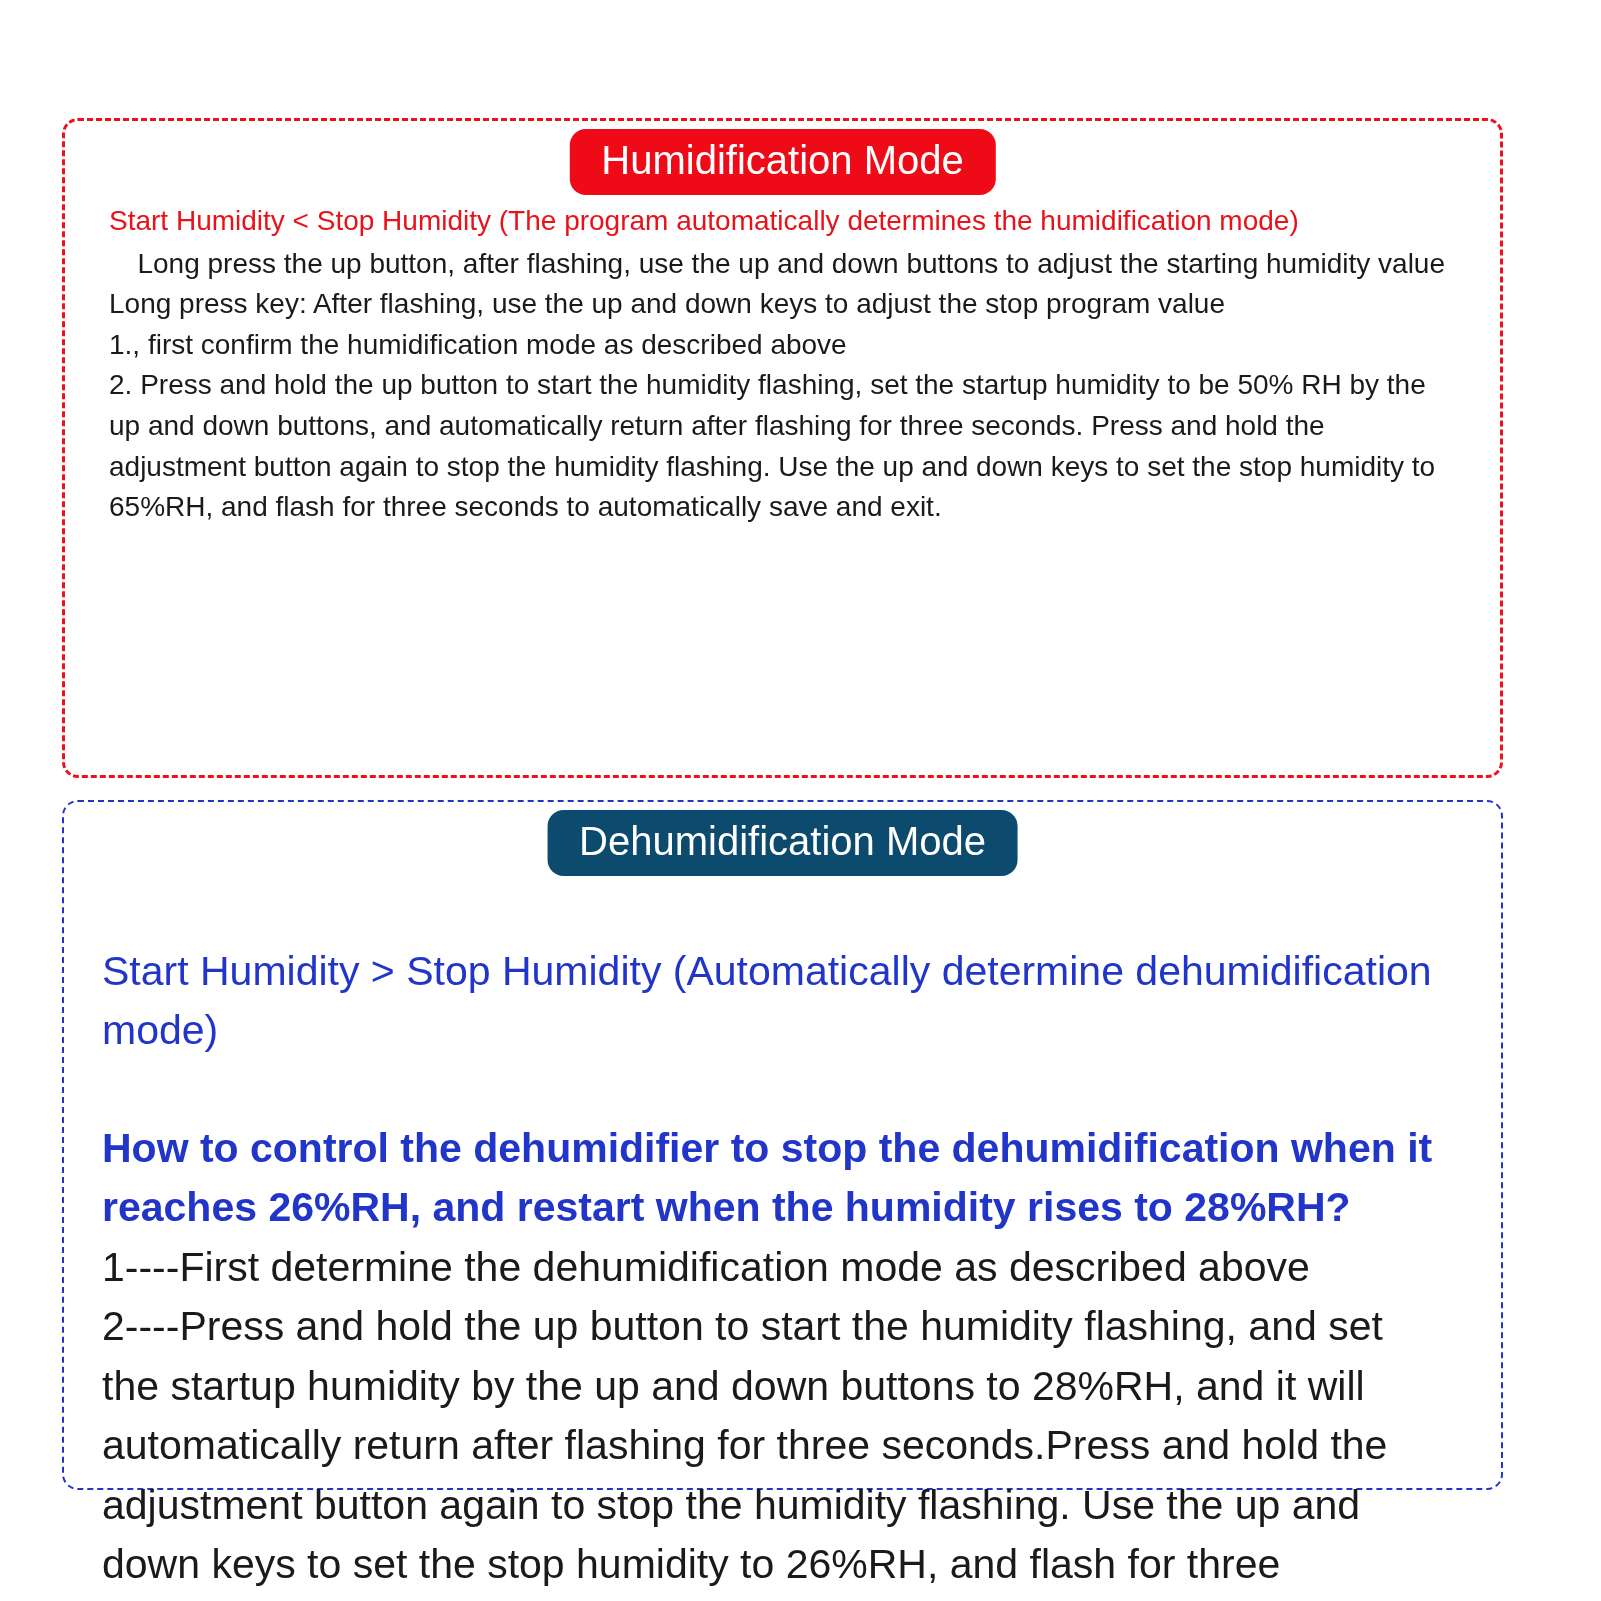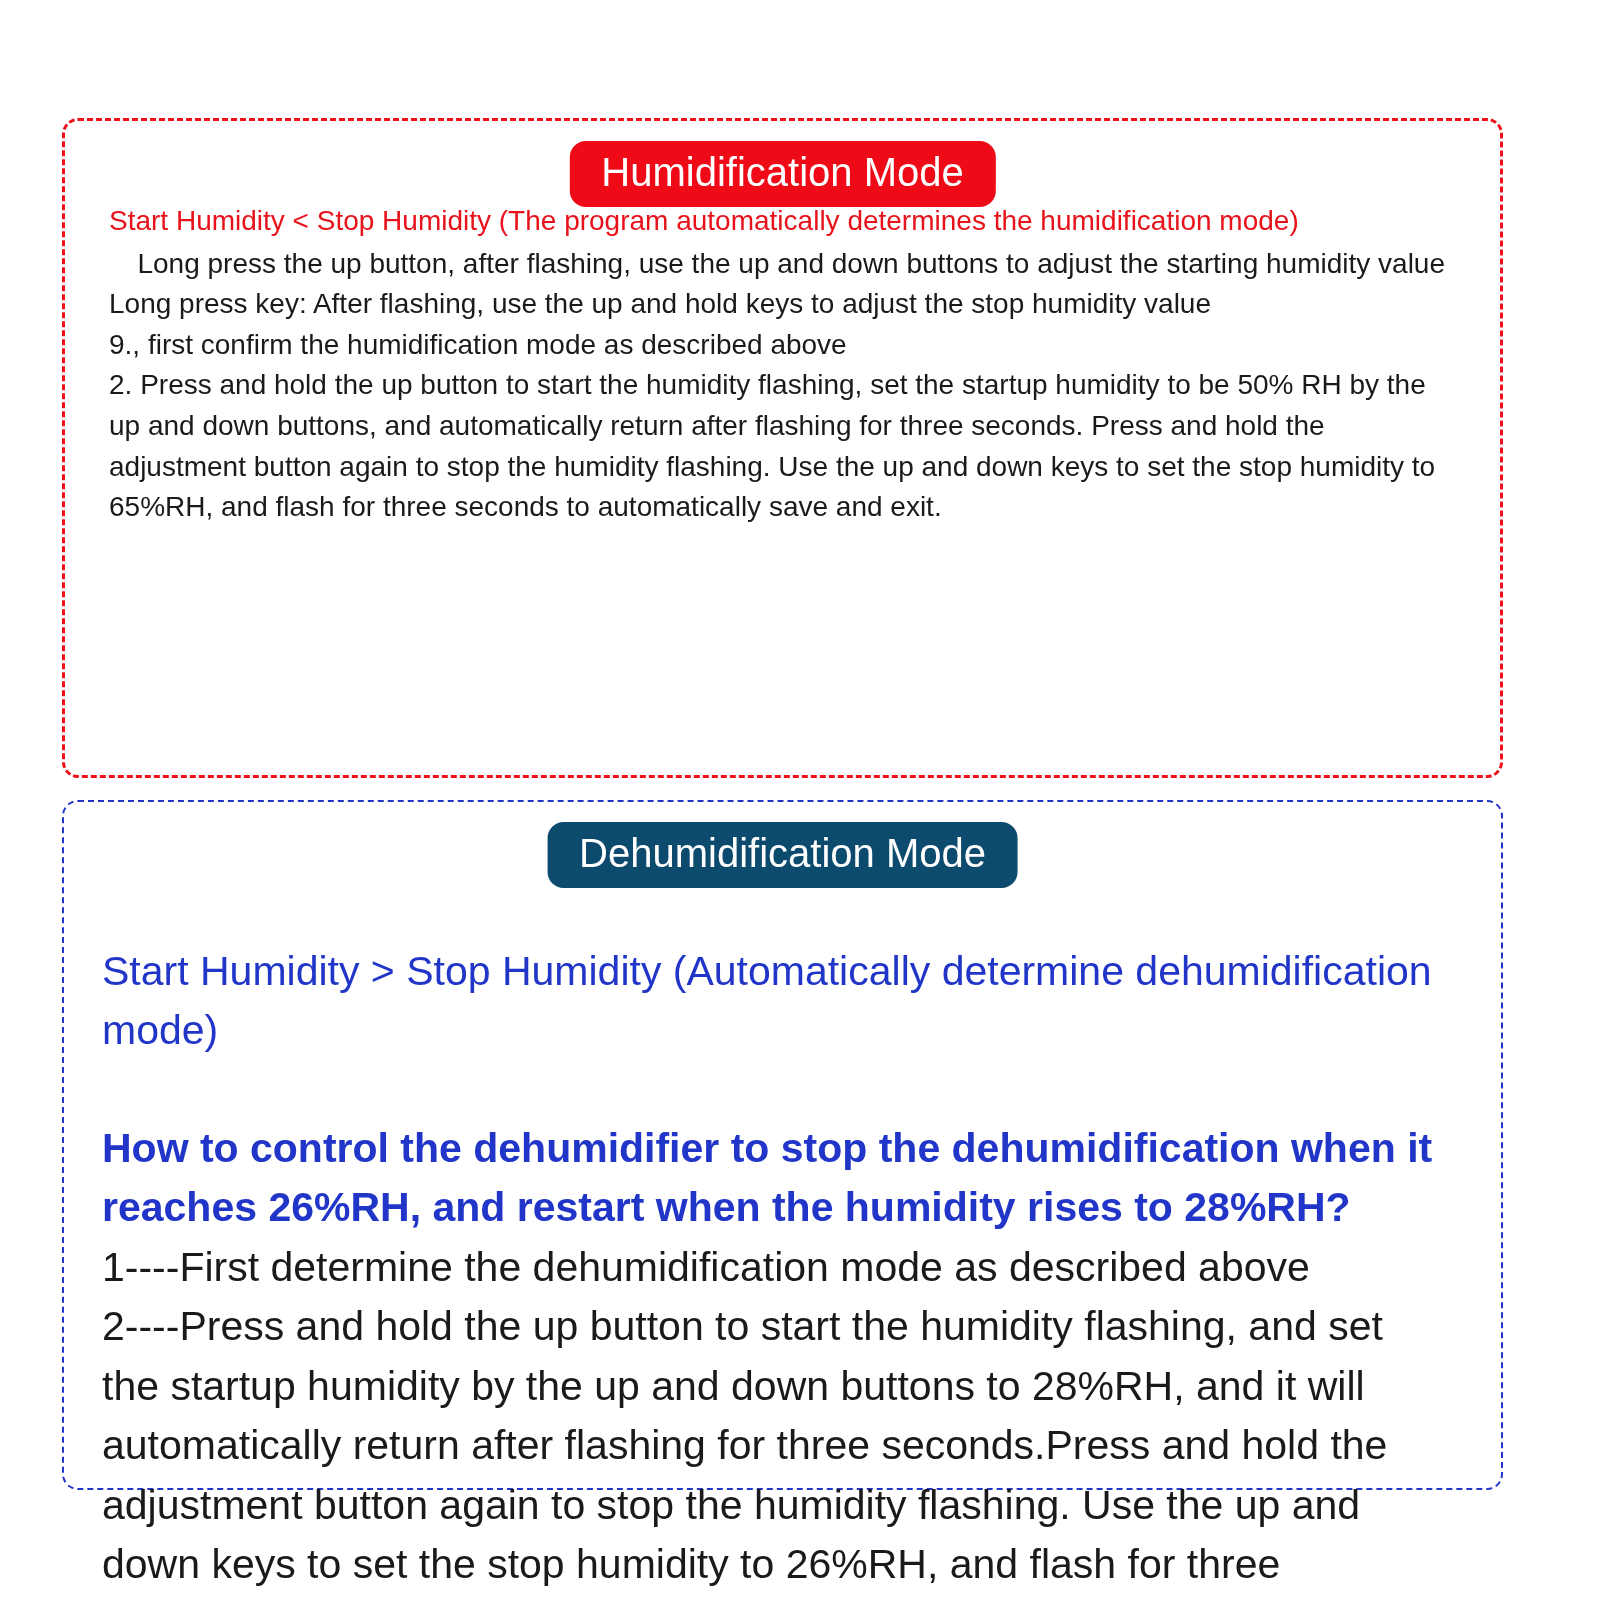--- a/index.html
+++ b/index.html
@@ -28,21 +28,21 @@
     height: 660px;
     border: 3px dashed #ee1119;
   }
   .box-blue {
     top: 800px;
     height: 690px;
     border: 2px dashed #2136c9;
   }
   .badge {
     position: absolute;
-    top: 20px;
+    top: 8px;
     left: 50%;
     transform: translateX(-50%);
     color: #ffffff;
     font-size: 40px;
     line-height: 1.1;
     padding: 9px 32px 13px 32px;
     border-radius: 16px;
     white-space: nowrap;
   }
   .badge-red { background: #ee0a16; }
@@ -76,24 +76,24 @@
 <div class="page">
 
   <section class="box box-red">
     <div class="badge badge-red">Humidification Mode</div>
 
     <div class="content-red">
       <p class="txt-red">Start Humidity &lt; Stop Humidity (The program automatically determines the humidification mode)</p>
 
       <p class="gap-sm">Long press the up button, after flashing, use the up and down buttons to adjust the starting humidity value</p>
 
-      <p>Long press key: After flashing, use the up and hold keys to adjust the stop humidity value</p>
+      <p>Long press key: After flashing, use the up and down keys to adjust the stop program value</p>
 
 
-      <p>9., first confirm the humidification mode as described above</p>
+      <p>1., first confirm the humidification mode as described above</p>
 
       <p>2. Press and hold the up button to start the humidity flashing, set the startup humidity to be 50% RH by the up and down buttons, and automatically return after flashing for three seconds. Press and hold the adjustment button again to stop the humidity flashing. Use the up and down keys to set the stop humidity to 65%RH, and flash for three seconds to automatically save and exit.</p>
     </div>
   </section>
 
   <section class="box box-blue">
     <div class="badge badge-blue">Dehumidification Mode</div>
 
     <div class="content-blue">
       <p class="txt-blue">Start Humidity &gt; Stop Humidity (Automatically determine dehumidification mode)</p>

